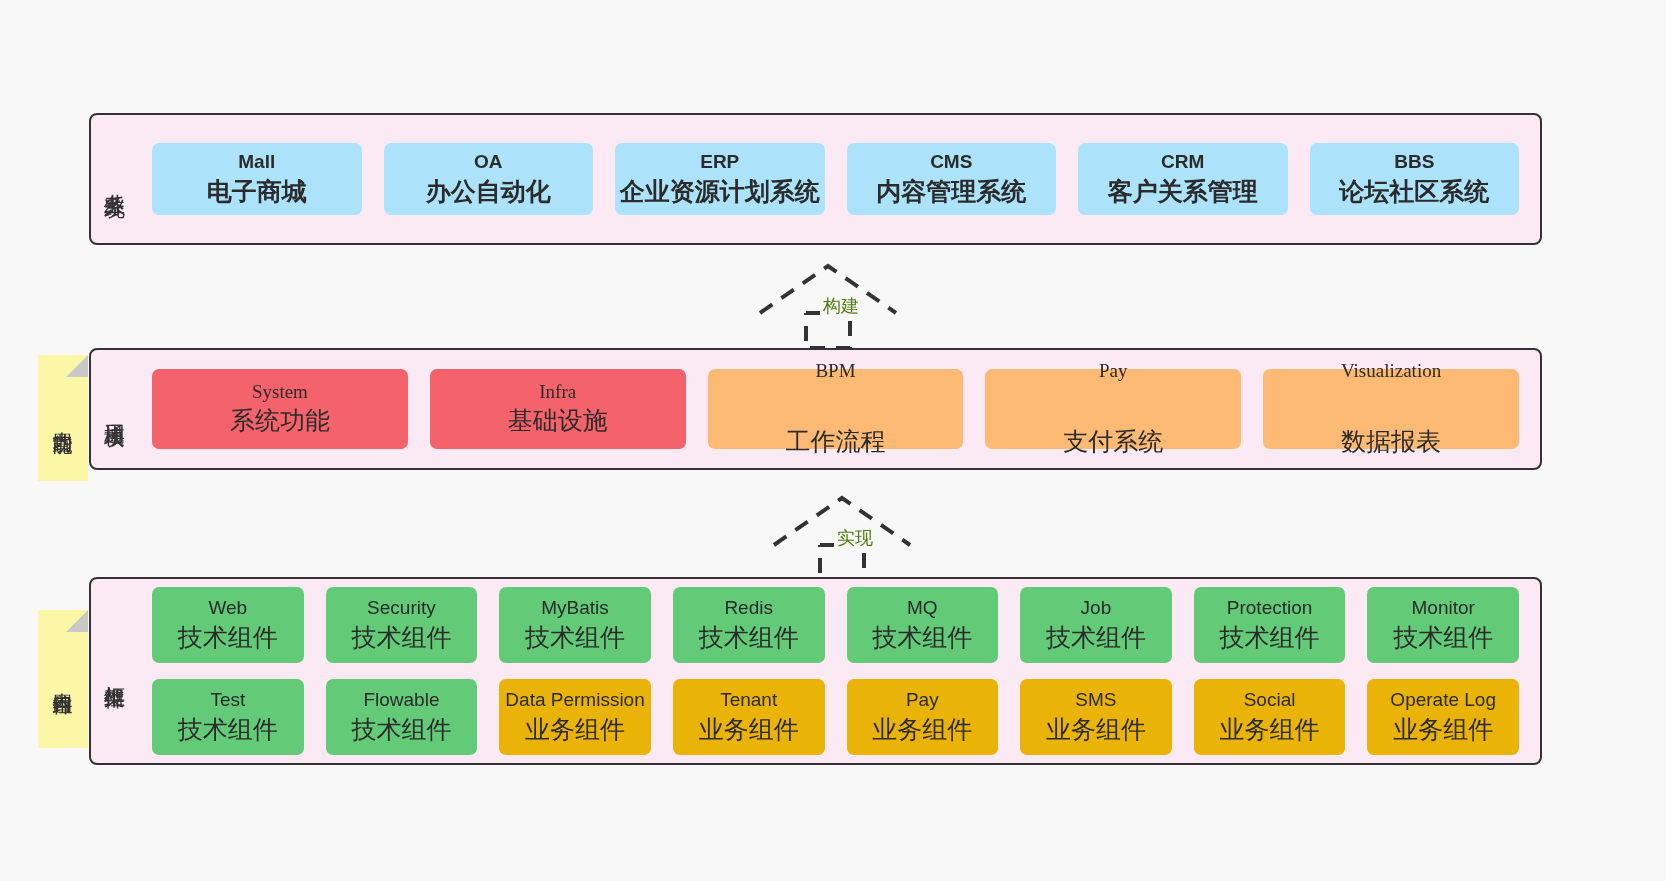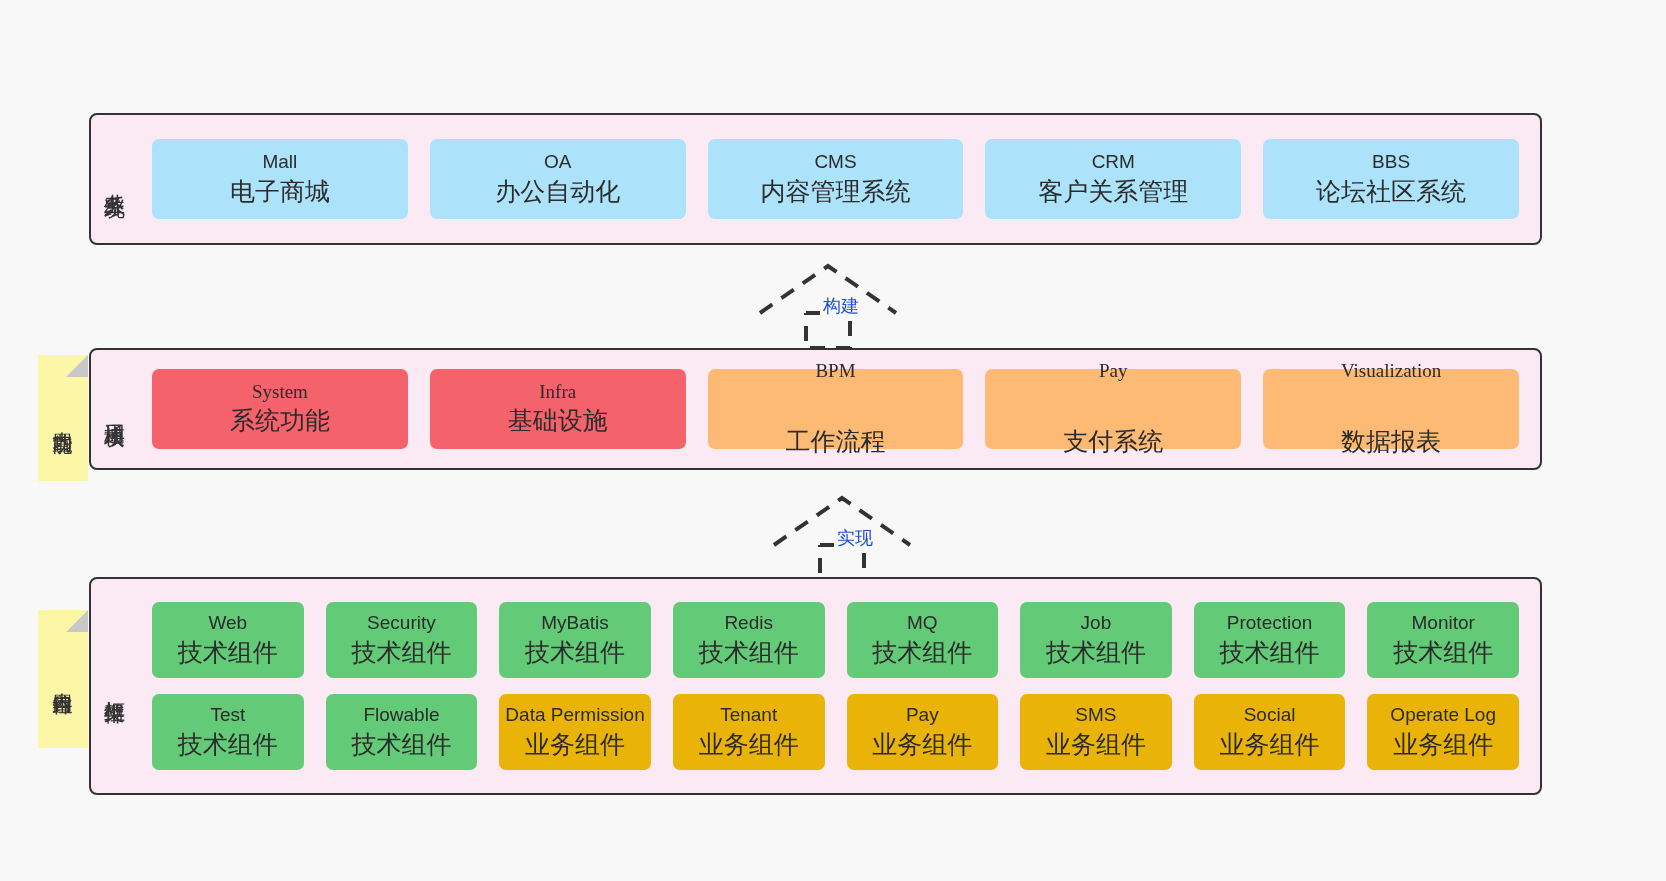--- a/index.html
+++ b/index.html
@@ -68,28 +68,28 @@
     text-align: center;
     font-size: 19px;
     line-height: 1.3;
     color: #2b2b2b;
     padding: 6px 4px;
   }
   .card .t1 { font-size: 19px; }
   .card .t2 { font-size: 25px; }
 
   #layer-business { left: 89px; top: 113px; width: 1453px; height: 132px; }
-  #layer-business .card { height: 80px; background: #ace3fb; }
+  #layer-business .card { height: 72px; background: #ace3fb; font-weight: bold; }
 
   #layer-modules { left: 89px; top: 348px; width: 1453px; height: 122px; }
   #layer-modules .card { height: 80px; font-family: Liberation Serif, serif; }
   .c-red  { background: #f4636b; }
   .c-pink { background: #fdba74; gap: 42px; }
 
-  #layer-framework { left: 89px; top: 577px; width: 1453px; height: 218px; }
+  #layer-framework { left: 89px; top: 577px; width: 1453px; height: 188px; }
   #layer-framework .card { height: 76px; }
   .c-green       { background: #63ca78; }
   .c-green-light { background: #eab308; }
 
   
   .note {
     position: absolute;
     width: 50px;
     background: #fbf7a6;
     display: flex;
@@ -113,21 +113,21 @@
   }
   #note-modules   { left: 38px; top: 355px; height: 126px; }
   #note-framework { left: 38px; top: 610px; height: 138px; }
 
   
   .arrow { position: absolute; }
   .arrow svg { display: block; }
   .arrow-label {
     position: absolute;
     font-size: 18px;
-    color: #1d4ed8;
+    color: #4d7c0f;
     background: #f8f8f8;
     padding: 0 3px;
     white-space: nowrap;
   }
   #arrow-build { left: 752px; top: 258px; width: 170px; height: 92px; }
   #arrow-build .arrow-label { left: 68px; top: 36px; }
   #arrow-impl  { left: 766px; top: 490px; width: 170px; height: 92px; }
   #arrow-impl  .arrow-label { left: 68px; top: 36px; }
 </style>
 </head>
@@ -140,20 +140,24 @@
     <div class="layer-body">
       <div class="card">
         <span class="t1">Mall</span>
         <span class="t2">电子商城</span>
       </div>
       <div class="card">
         <span class="t1">OA</span>
         <span class="t2">办公自动化</span>
       </div>
       <div class="card">
+        <span class="t1">ERP</span>
+        <span class="t2">企业资源计划系统</span>
+      </div>
+      <div class="card">
         <span class="t1">CMS</span>
         <span class="t2">内容管理系统</span>
       </div>
       <div class="card">
         <span class="t1">CRM</span>
         <span class="t2">客户关系管理</span>
       </div>
       <div class="card">
         <span class="t1">BBS</span>
         <span class="t2">论坛社区系统</span>

